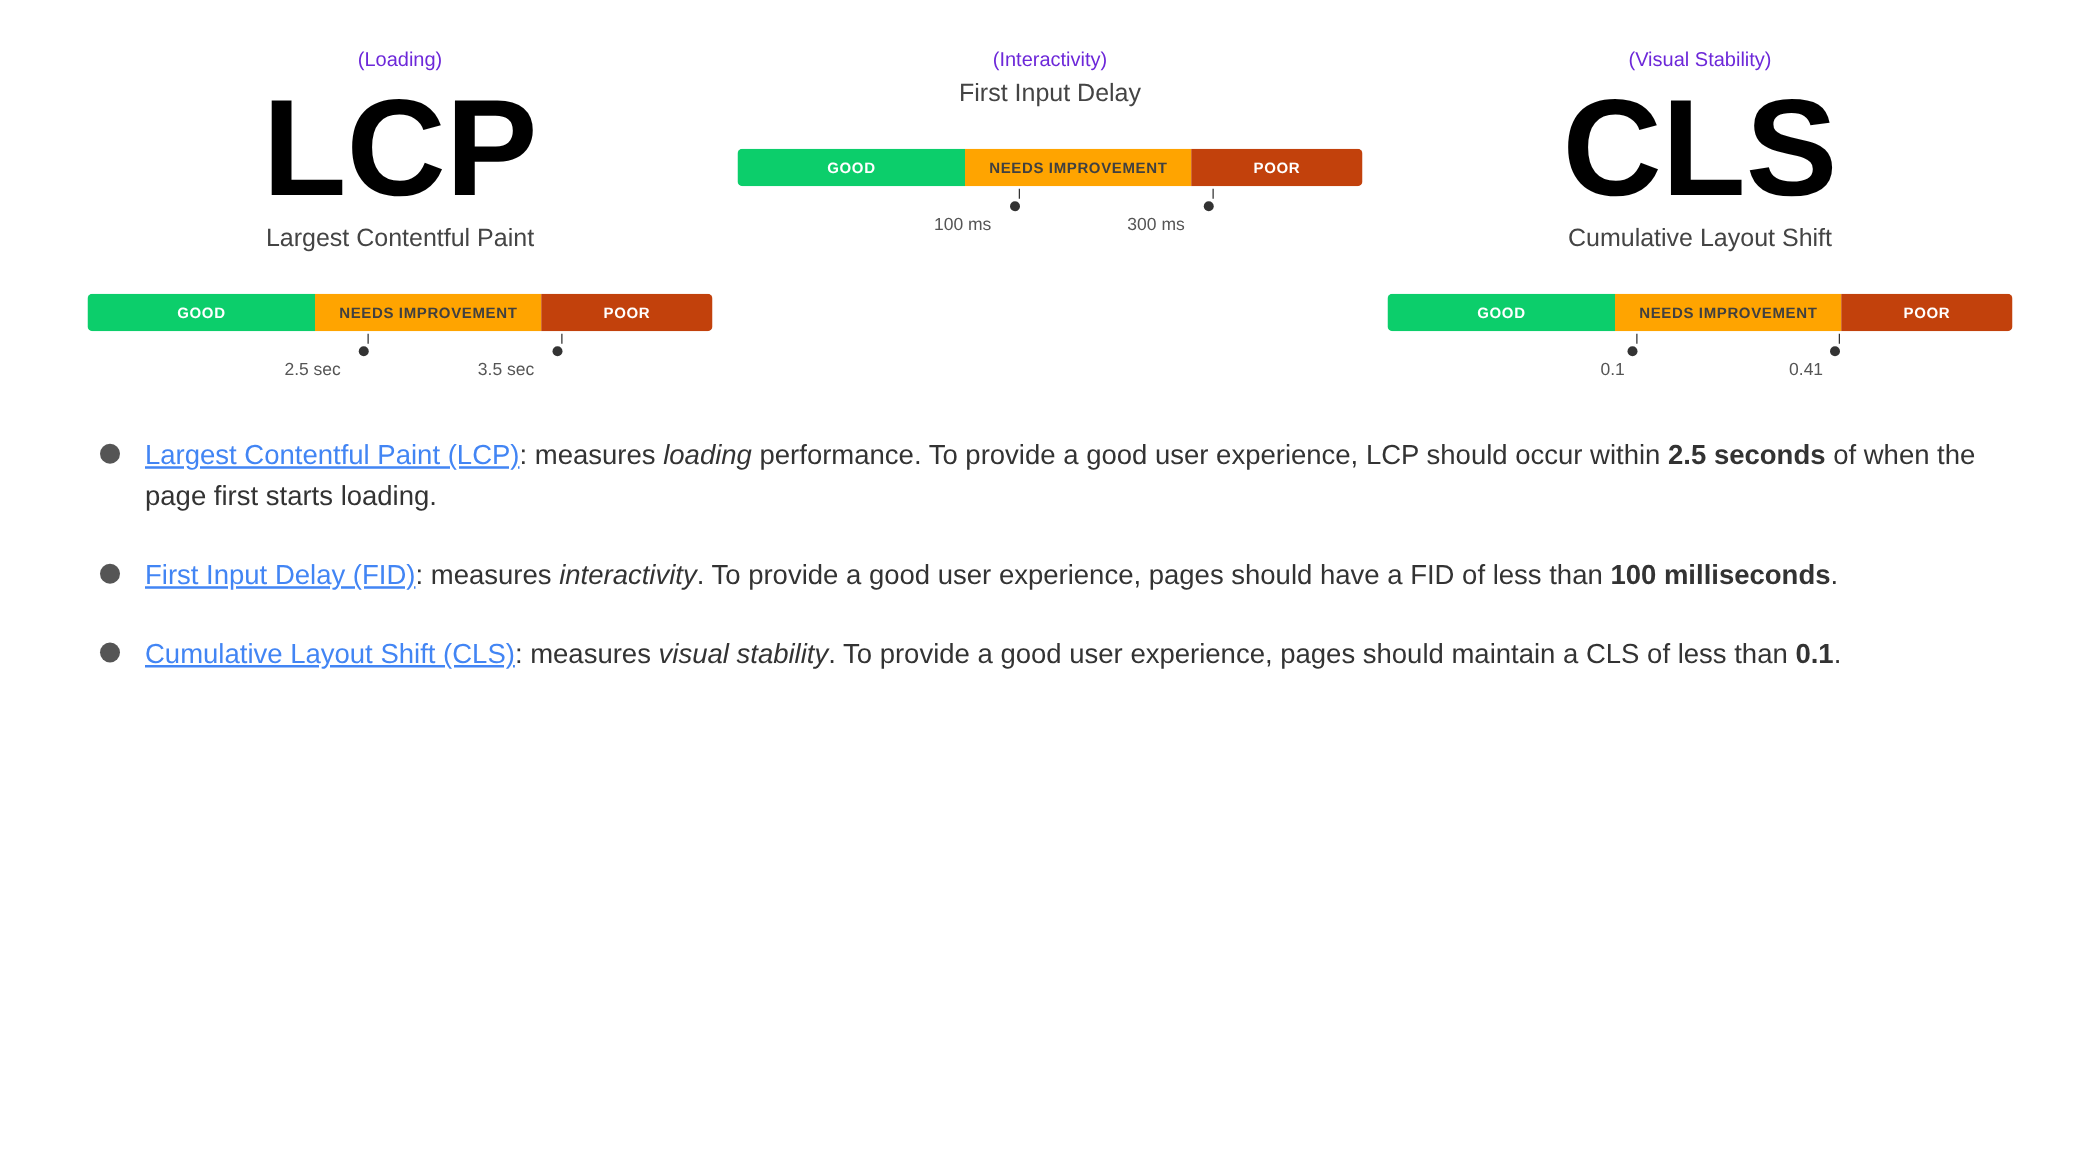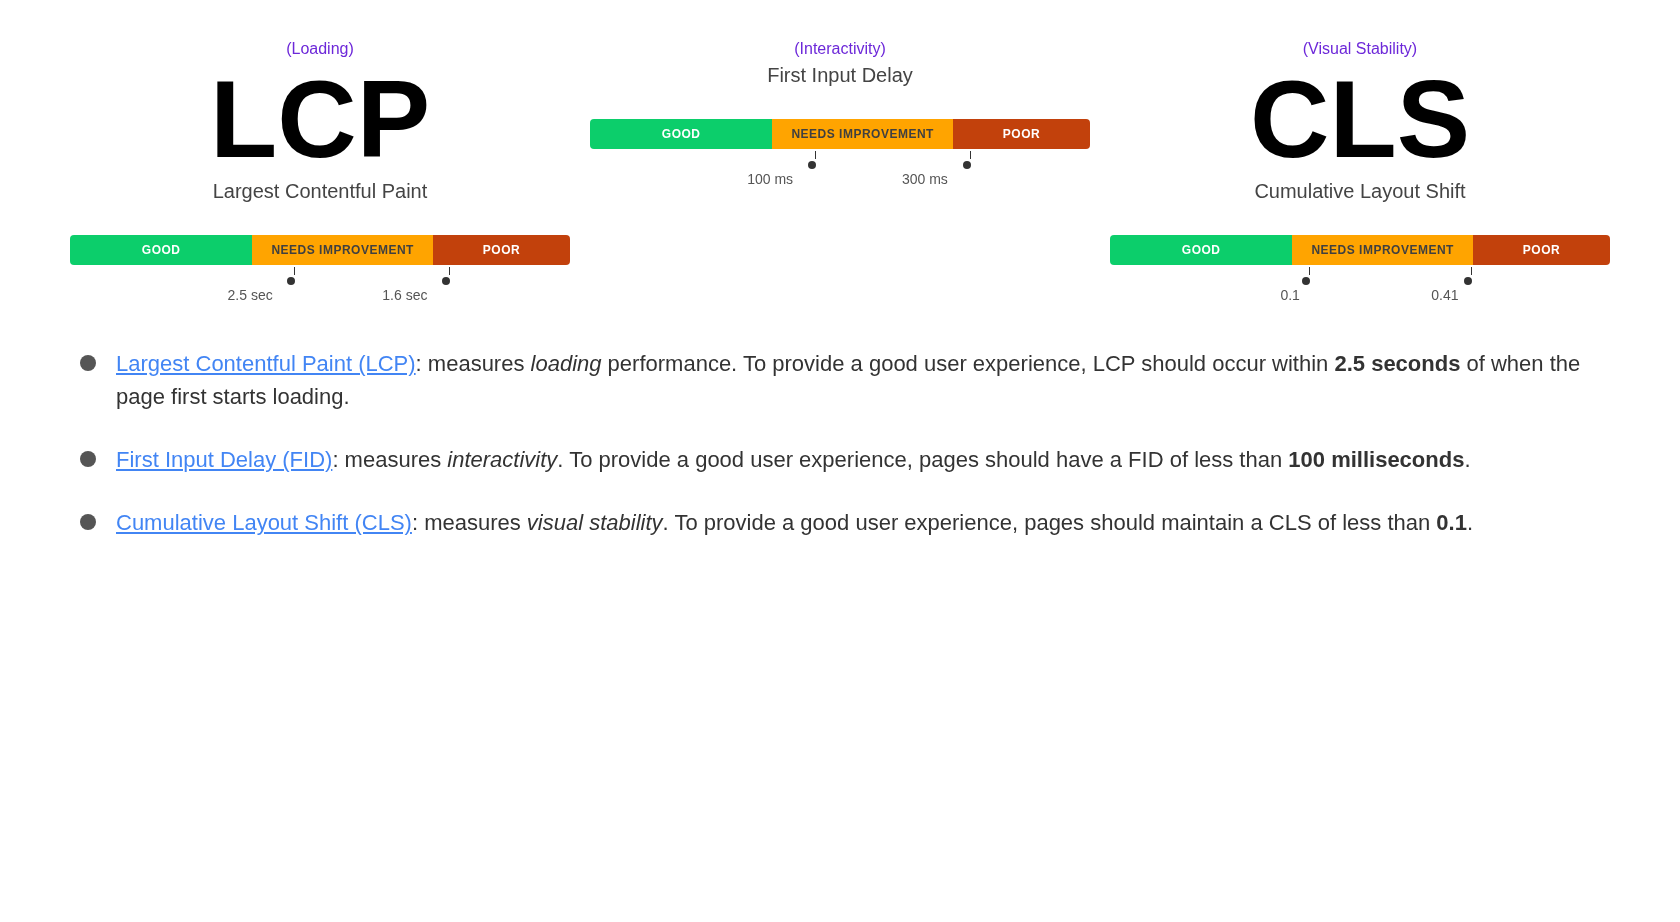--- a/index.html
+++ b/index.html
@@ -190,21 +190,21 @@
 
             <div class="marker" style="left: 36%">
               <div class="marker-line"></div>
               <div class="marker-dot"></div>
               <span class="marker-label">2.5 sec</span>
             </div>
 
             <div class="marker" style="left: 67%">
               <div class="marker-line"></div>
               <div class="marker-dot"></div>
-              <span class="marker-label">1.6 sec</span>
+              <span class="marker-label">3.5 sec</span>
             </div>
 
         </div>
       </div>
     </div>
     <div class="metric-card">
       <div class="metric-subtitle">(Interactivity)</div>
       <div class="metric-fullname">First Input Delay</div>
       <div class="threshold-bar-container">
         <div class="bar-segments">

